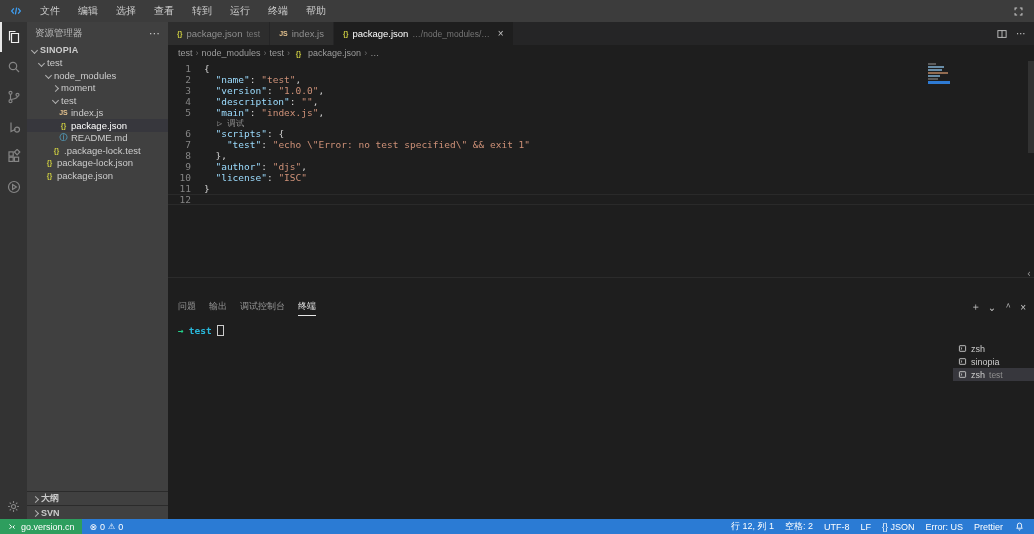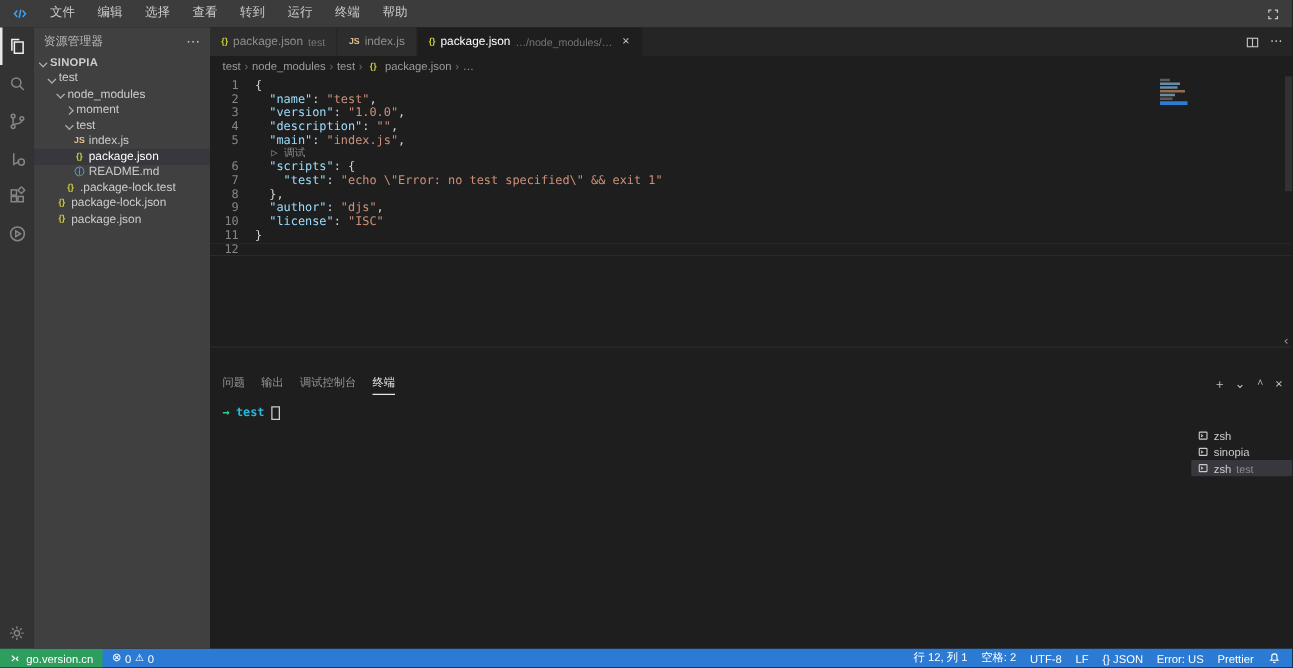--- a/index.html
+++ b/index.html
@@ -235,20 +235,30 @@
           <span class="ficon json">{}</span>
           <span>.package-lock.test</span>
         </div>
         <div class="tree-row" style="padding-left: 17px;">
           <span class="ficon json">{}</span>
           <span>package-lock.json</span>
         </div>
         <div class="tree-row" style="padding-left: 17px;">
           <span class="ficon json">{}</span>
           <span>package.json</span>
+        </div>
+      </div>
+    <div class="sb-bottom" id="sb-bottom">
+        <div class="sb-section">
+          <span class="chev closed"></span>
+          <span>大纲</span>
+        </div>
+        <div class="sb-section">
+          <span class="chev closed"></span>
+          <span>SVN</span>
         </div>
       </div>
   </div>
 
   <div class="editorcol">
     <div class="tabbar">
       <div class="tabs" id="tabs">
           <div class="tab">
             <span class="ficon json">{}</span>
             <span>package.json</span>

